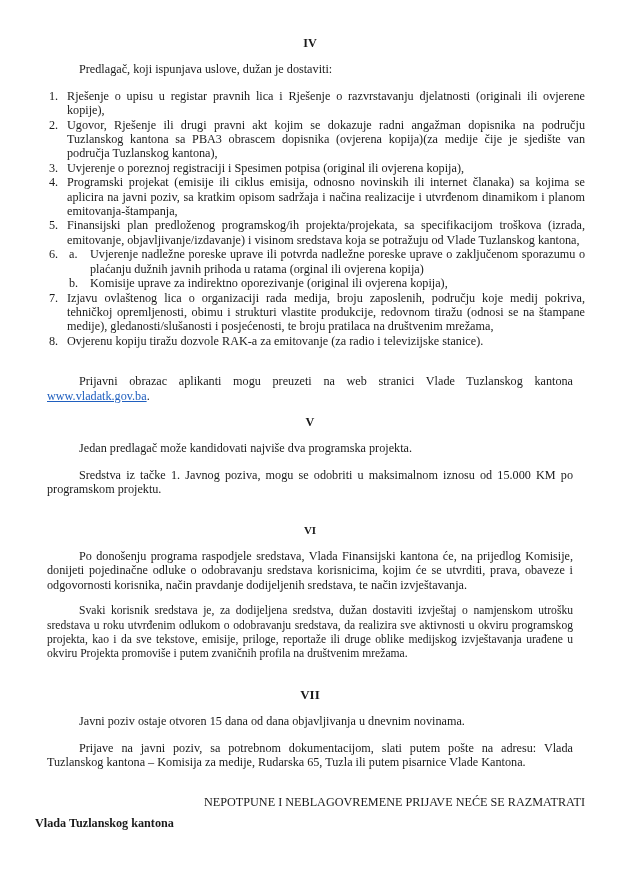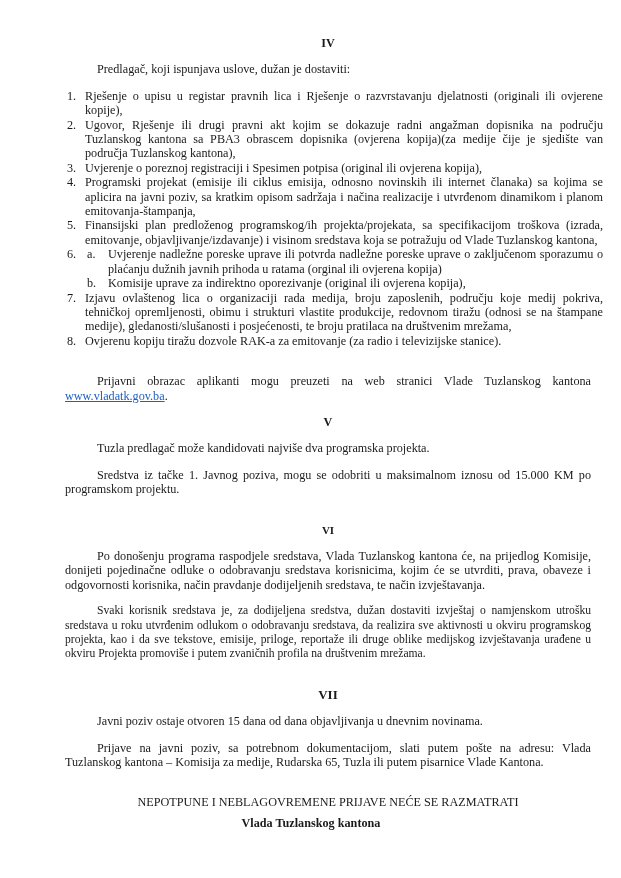--- a/index.html
+++ b/index.html
@@ -1,34 +1,34 @@
 <!DOCTYPE html>
 <html><head>
 <meta charset="utf-8">
 <style>
   html, body { margin: 0; padding: 0; background: #ffffff; }
   body {
     width: 621px; height: 878px; overflow: hidden; position: relative;
     font-family: "Liberation Serif", "DejaVu Serif", serif;
     font-size: 12.2px; line-height: 14.4px; color: #1a1a1a;
   }
-  .page { position: absolute; left: 53px; top: 36px; width: 550px; }
+  .page { position: absolute; left: 35px; top: 36px; width: 550px; }
   .center-h { text-align: center; font-weight: bold; margin: 0; }
   p { margin: 12px; text-align: justify; }
   .indent { text-indent: 32px; }
   .gap { height: 14px; }
   ol.main { margin: 0; padding: 0; list-style: none; }
   ol.main > li { position: relative; padding-left: 32px; text-align: justify; }
   ol.main > li > .num { position: absolute; left: 14px; top: 0; }
   ol.sub { margin: 0; padding: 0; list-style: none; }
   ol.sub > li { position: relative; padding-left: 23px; text-align: justify; }
   ol.sub > li > .num { position: absolute; left: 2px; top: 0; }
   a.link { color: #1f5fbf; text-decoration: underline; }
-  .closing { text-align: center; margin: 0; }
-  .signature { text-align: center; font-weight: bold; padding-right: 34px; margin: 0; }
+  .closing { text-align: right; margin: 0; }
+  .signature { text-align: left; font-weight: bold; padding-right: 34px; margin: 0; }
 </style>
 </head>
 <body>
 
 <div class="page">
 
   <h3 class="center-h" style="font-size:12.2px;">IV</h3>
   <p class="indent">Predlagač, koji ispunjava uslove, dužan je dostaviti:</p>
   <ol class="main">
     <li><span class="num">1.</span><span>Rješenje o upisu u registar pravnih lica i Rješenje o razvrstavanju djelatnosti (originali ili ovjerene kopije),</span></li>
@@ -42,26 +42,26 @@
         <li><span class="num">b.</span><span>Komisije uprave za indirektno oporezivanje (original ili ovjerena kopija),</span></li>
       </ol>
     </li>
     <li><span class="num">7.</span><span>Izjavu ovlaštenog lica o organizaciji rada medija, broju zaposlenih, području koje medij pokriva, tehničkoj opremljenosti, obimu i strukturi vlastite produkcije, redovnom tiražu (odnosi se na štampane medije), gledanosti/slušanosti i posjećenosti, te broju pratilaca na društvenim mrežama,</span></li>
     <li><span class="num">8.</span><span>Ovjerenu kopiju tiražu dozvole RAK-a za emitovanje (za radio i televizijske stanice).</span></li>
   </ol>
   <div class="gap"></div>
   <p class="indent"><span>Prijavni obrazac aplikanti mogu preuzeti na web stranici Vlade Tuzlanskog kantona </span><a class="link">www.vladatk.gov.ba</a><span>.</span></p>
 
   <h3 class="center-h" style="font-size:12.2px;">V</h3>
-  <p class="indent">Tuzla predlagač može kandidovati najviše dva programska projekta.</p>
+  <p class="indent">Jedan predlagač može kandidovati najviše dva programska projekta.</p>
   <p class="indent">Sredstva iz tačke 1. Javnog poziva, mogu se odobriti u maksimalnom iznosu od 15.000 KM po programskom projektu.</p>
   <div class="gap"></div>
 
   <h3 class="center-h" style="font-size:11px;">VI</h3>
-  <p class="indent">Po donošenju programa raspodjele sredstava, Vlada Tuzlanskog kantona će, na prijedlog Komisije, donijeti pojedinačne odluke o odobravanju sredstava korisnicima, kojim će se utvrditi, prava, obaveze i odgovornosti korisnika, način pravdanje dodijeljenih sredstava, te način izvještavanja.</p>
+  <p class="indent">Po donošenju programa raspodjele sredstava, Vlada Finansijski kantona će, na prijedlog Komisije, donijeti pojedinačne odluke o odobravanju sredstava korisnicima, kojim će se utvrditi, prava, obaveze i odgovornosti korisnika, način pravdanje dodijeljenih sredstava, te način izvještavanja.</p>
   <p class="indent" style="font-size:11.6px;">Svaki korisnik sredstava je, za dodijeljena sredstva, dužan dostaviti izvještaj o namjenskom utrošku sredstava u roku utvrđenim odlukom o odobravanju sredstava, da realizira sve aktivnosti u okviru programskog projekta, kao i da sve tekstove, emisije, priloge, reportaže ili druge oblike medijskog izvještavanja urađene u okviru Projekta promoviše i putem zvaničnih profila na društvenim mrežama.</p>
   <div class="gap"></div>
 
   <h3 class="center-h" style="font-size:13px;">VII</h3>
   <p class="indent">Javni poziv ostaje otvoren 15 dana od dana objavljivanja u dnevnim novinama.</p>
   <p class="indent">Prijave na javni poziv, sa potrebnom dokumentacijom, slati putem pošte na adresu: Vlada Tuzlanskog kantona – Komisija za medije, Rudarska 65, Tuzla ili putem pisarnice Vlade Kantona.</p>
   <div class="gap"></div>
 
   <p class="closing">NEPOTPUNE I NEBLAGOVREMENE PRIJAVE NEĆE SE RAZMATRATI</p>
   <div style="height:6px"></div>

